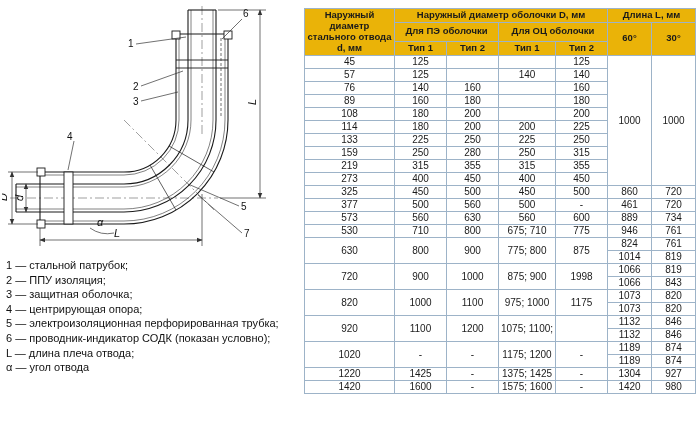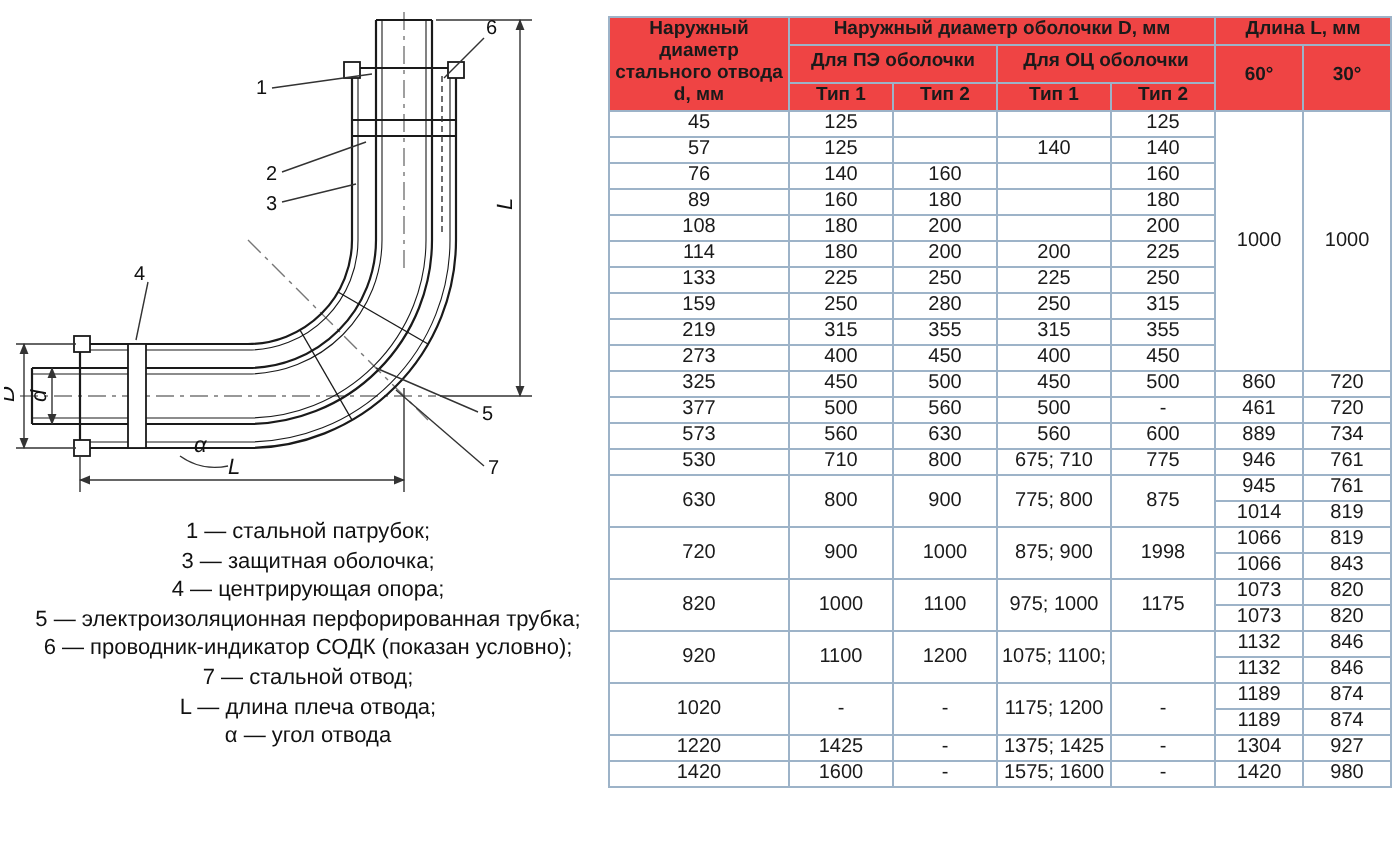--- a/index.html
+++ b/index.html
@@ -6,27 +6,27 @@
   html, body { margin: 0; padding: 0; }
   body {
     width: 700px; height: 432px; background: #ffffff;
     font-family: "Liberation Sans", sans-serif; overflow: hidden;
     color: #111;
   }
   .page { display: flex; width: 700px; height: 432px; }
   .left  { width: 302px; padding: 2px 0 0 2px; flex: none; }
   .right { flex: 1; padding: 8px 5px 4px 2px; }
   .legend { font-size: 11px; line-height: 14.6px; color: #111; padding-left: 4px; white-space: nowrap; }
-  .legend-item { white-space: nowrap; text-align: center; }
+  .legend-item { white-space: nowrap; }
   table { border-collapse: collapse; width: 100%; table-layout: fixed; }
   th, td {
     border: 1px solid #9db3c8; text-align: center; vertical-align: middle;
     color: #1a1a1a; overflow: hidden;
   }
-  th { background: #ef4444; font-size: 9.5px; font-weight: bold; padding: 1px; line-height: 1.15; }
+  th { background: #eab308; font-size: 9.5px; font-weight: bold; padding: 1px; line-height: 1.15; }
   td { font-size: 10px; height: 13px; padding: 0 1px; line-height: 1.1; background: #fff; }
   svg text { font-family: "Liberation Sans", sans-serif; }
   svg .dimtxt { font-family: "Liberation Serif", serif; }
 </style>
 </head>
 <body>
 
 <div class="page">
 
   <div class="left">
@@ -132,25 +132,25 @@
         <text x="5" y="199" transform="rotate(-90 5 199)">D</text>
         <text x="21" y="199" transform="rotate(-90 21 199)">d</text>
         <text x="254" y="103" transform="rotate(-90 254 103)">L</text>
         <text x="112" y="235">L</text>
         <text x="95" y="224">α</text>
       </g>
     </svg>
 
     <div class="legend">
         <div class="legend-item">1 — стальной патрубок;</div>
+        <div class="legend-item">2 — ППУ изоляция;</div>
         <div class="legend-item">3 — защитная оболочка;</div>
         <div class="legend-item">4 — центрирующая опора;</div>
         <div class="legend-item">5 — электроизоляционная перфорированная трубка;</div>
         <div class="legend-item">6 — проводник-индикатор СОДК (показан условно);</div>
-        <div class="legend-item">7 — стальной отвод;</div>
         <div class="legend-item">L — длина плеча отвода;</div>
         <div class="legend-item">α — угол отвода</div>
       </div>
   </div>
 
   <div class="right">
     <table>
       <colgroup>
         <col style="width:90px">
           <col style="width:52px">
@@ -287,21 +287,21 @@
             <td>775</td>
             <td>946</td>
             <td>761</td>
           </tr>
           <tr>
             <td rowspan="2">630</td>
             <td rowspan="2">800</td>
             <td rowspan="2">900</td>
             <td rowspan="2">775; 800</td>
             <td rowspan="2">875</td>
-            <td>945</td>
+            <td>824</td>
             <td>761</td>
           </tr>
           <tr>
             <td>1014</td>
             <td>819</td>
           </tr>
           <tr>
             <td rowspan="2">720</td>
             <td rowspan="2">900</td>
             <td rowspan="2">1000</td>

